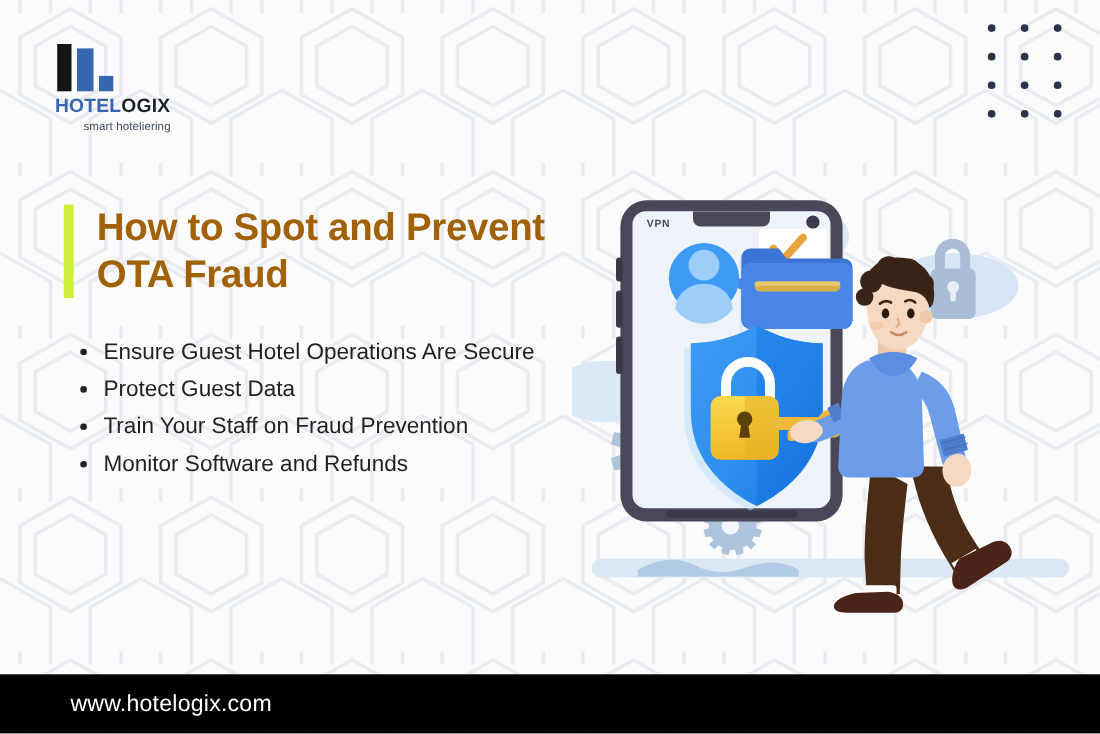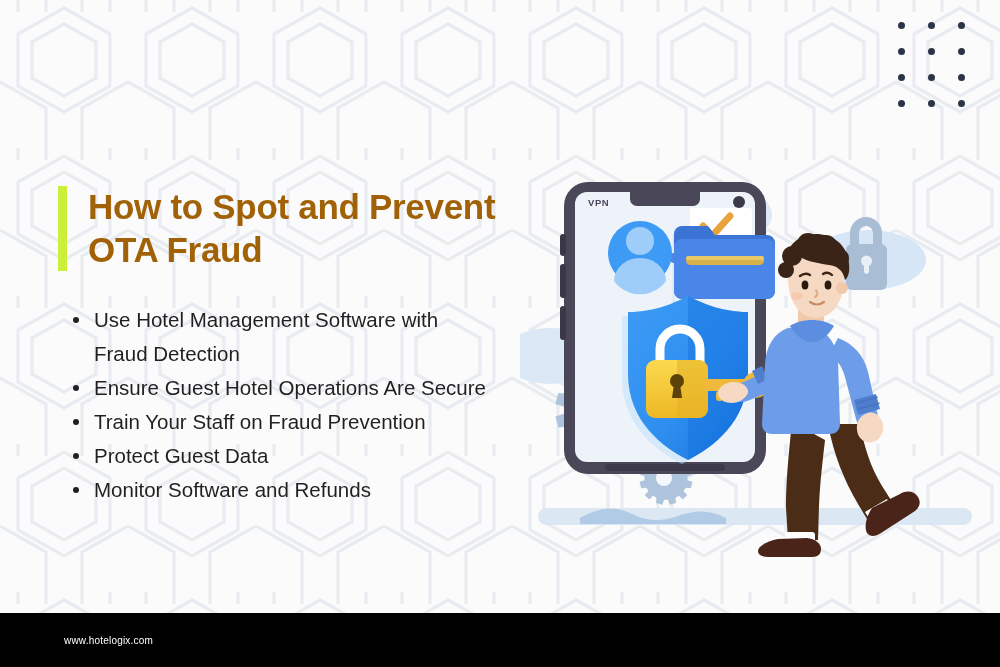--- a/index.html
+++ b/index.html
@@ -138,21 +138,21 @@
     left: 0; bottom: 0;
     width: 1000px; height: 54px;
     background: #000000;
     display: flex;
     align-items: center;
     z-index: 6;
   }
   .footer-url {
     margin-left: 64px;
     color: #ffffff;
-    font-size: 10px;
+    font-size: 21px;
     letter-spacing: 0.2px;
   }
 </style>
 </head>
 <body>
 
 <div id="canvas">
 
   <svg class="bg-pattern" width="1000" height="667" viewBox="0 0 1000 667" preserveAspectRatio="none">
     <defs>
@@ -181,34 +181,44 @@
     <span></span>
     <span></span>
     <span></span>
     <span></span>
     <span></span>
     <span></span>
     <span></span>
     <span></span>
   </div>
 
+  <div class="logo">
+    <div class="logo-mark">
+      <div class="lm-bar1"></div>
+      <div class="lm-bar2"></div>
+      <div class="lm-bar3"></div>
+    </div>
+    <div class="logo-word">
+      <span class="h">HOTEL</span><span class="o">OGIX</span>
+    </div>
+    <div class="logo-tag">smart hoteliering</div>
+  </div>
 
   <div class="headline-wrap">
     <div class="accent-bar"></div>
     <div class="headline">
       <div>How to Spot and Prevent</div>
       <div>OTA Fraud</div>
     </div>
   </div>
 
   <ul class="bullets">
-    <li>Use Hotel Management Software with Fraud Detection</li>
     <li>Ensure Guest Hotel Operations Are Secure</li>
+    <li>Protect Guest Data</li>
     <li>Train Your Staff on Fraud Prevention</li>
-    <li>Protect Guest Data</li>
     <li>Monitor Software and Refunds</li>
   </ul>
 
   <svg class="illustration" viewBox="0 0 470 400" width="470" height="400">
     <defs>
       <linearGradient id="shieldGrad" x1="0" y1="0" x2="1" y2="1">
         <stop offset="0%" stop-color="#3d9bf5"></stop>
         <stop offset="55%" stop-color="#2f8ff0"></stop>
         <stop offset="100%" stop-color="#1570dd"></stop>
       </linearGradient>

